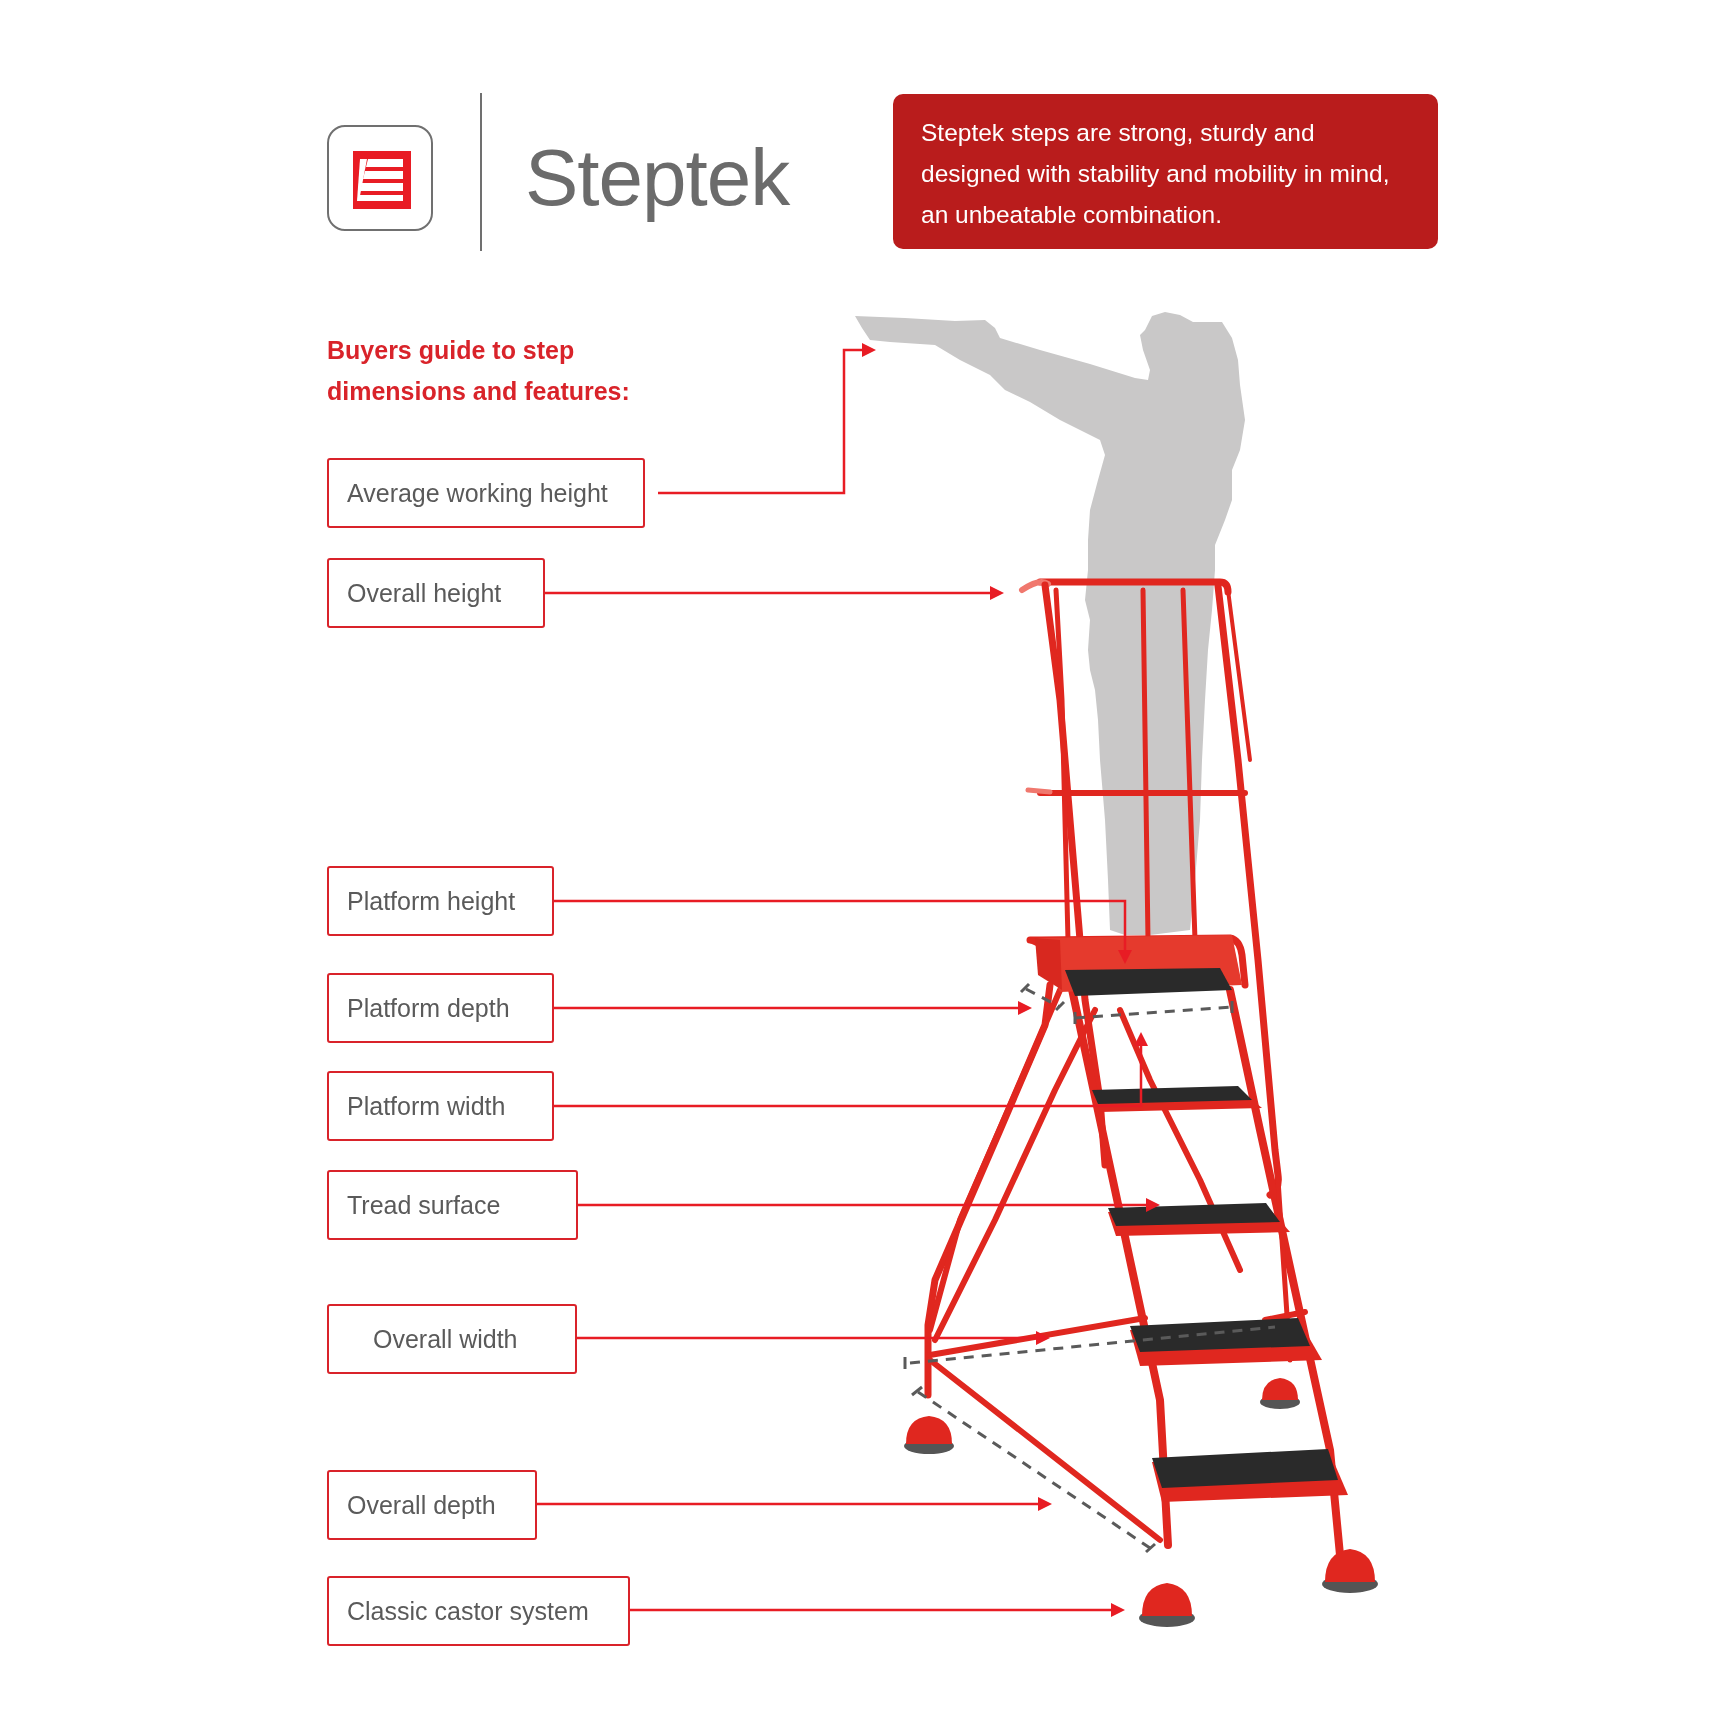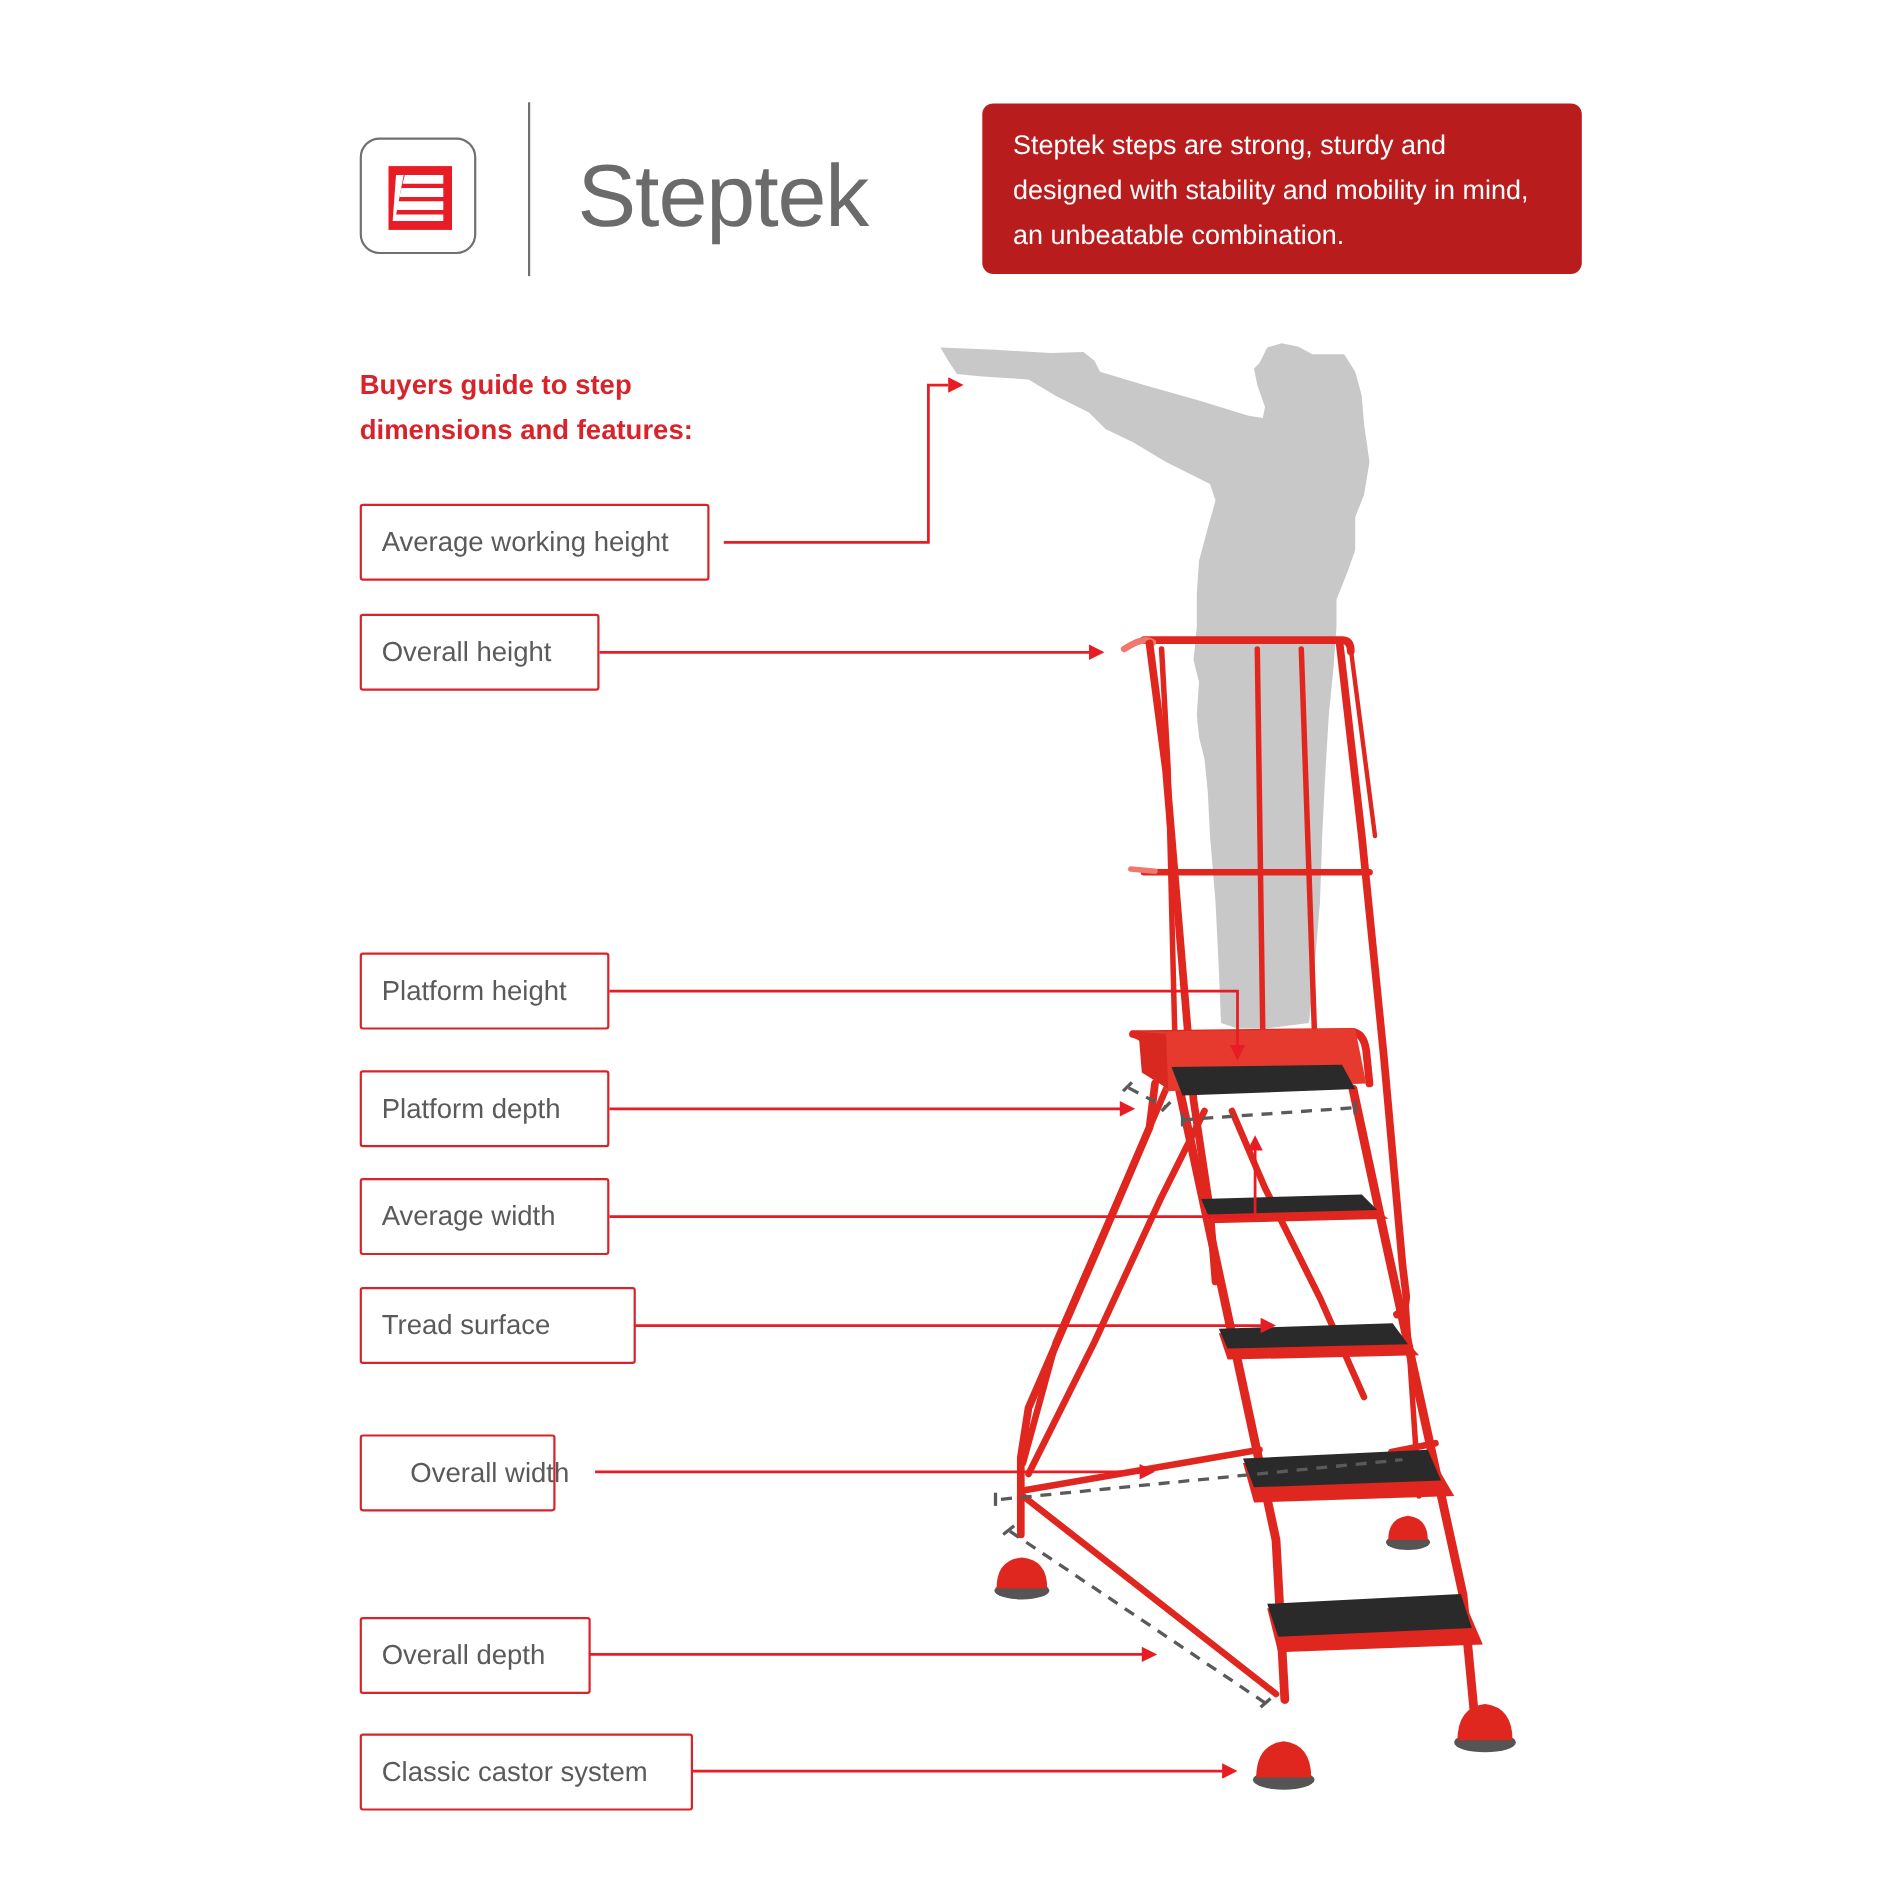--- a/index.html
+++ b/index.html
@@ -181,26 +181,26 @@
 <div class="callout" style="top:558px; width:218px;">
   <span>Overall height</span>
 </div>
 <div class="callout" style="top:866px; width:227px;">
   <span>Platform height</span>
 </div>
 <div class="callout" style="top:973px; width:227px;">
   <span>Platform depth</span>
 </div>
 <div class="callout" style="top:1071px; width:227px;">
-  <span>Average width</span>
+  <span>Platform width</span>
 </div>
 <div class="callout" style="top:1170px; width:251px;">
   <span>Tread surface</span>
 </div>
-<div class="callout" style="top:1304px; width:178px;padding-left:44px;">
+<div class="callout" style="top:1304px; width:250px;padding-left:44px;">
   <span>Overall width</span>
 </div>
 <div class="callout" style="top:1470px; width:210px;">
   <span>Overall depth</span>
 </div>
 <div class="callout" style="top:1576px; width:303px;">
   <span>Classic castor system</span>
 </div>
 
 </body></html>

